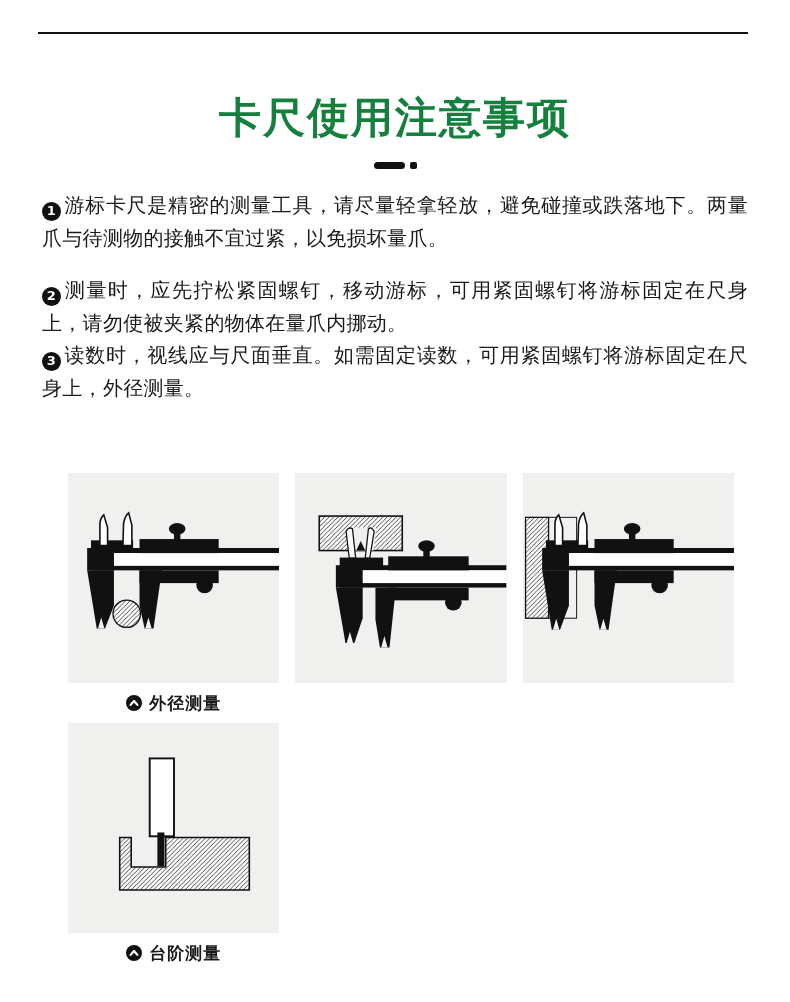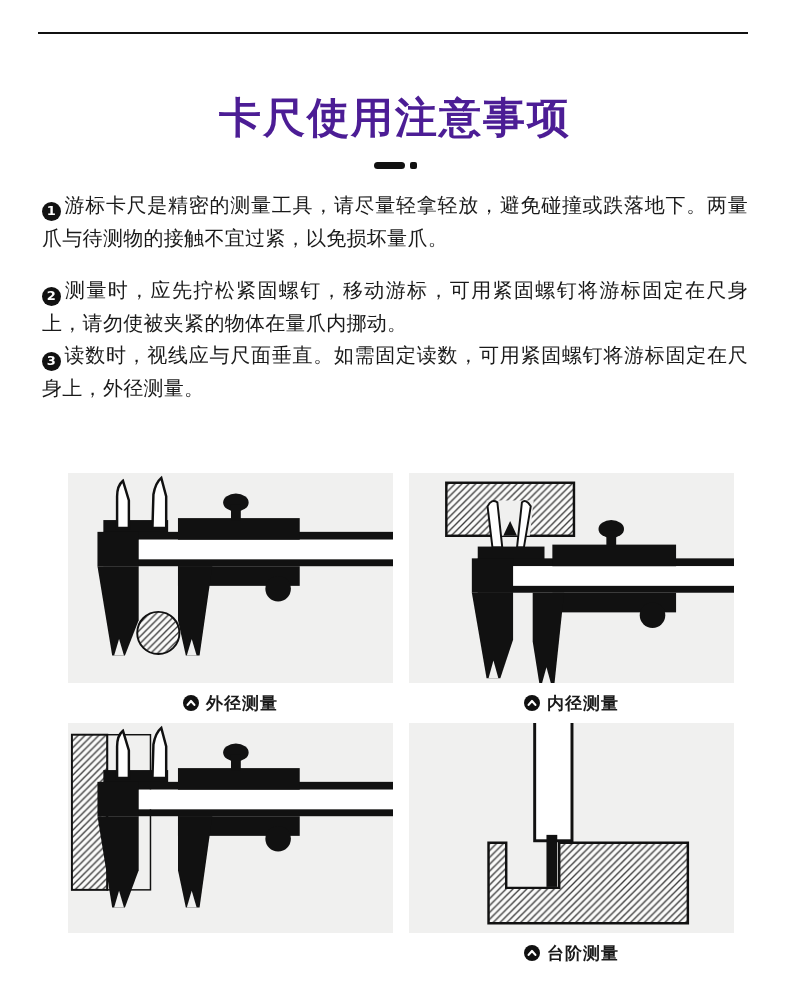--- a/index.html
+++ b/index.html
@@ -5,36 +5,36 @@
   html,body{margin:0;padding:0;}
   body{
     width:790px;height:1002px;background:#ffffff;overflow:hidden;
     font-family:"DejaVu Sans","Liberation Sans",sans-serif;
     color:#1a1a1a;
   }
   .page{width:790px;height:1002px;position:relative;}
   .top-rule{margin:32px 42px 0 38px;border-top:2px solid #111;}
   .title{
     margin:56px 0 0;text-align:center;
-    font-size:42px;line-height:56px;font-weight:700;color:#4c1d95;
+    font-size:42px;line-height:56px;font-weight:700;color:#15803d;
     letter-spacing:2px;
   }
   .divider{margin-top:16px;display:flex;align-items:center;justify-content:center;gap:5px;}
   .divider .bar{width:31px;height:7px;border-radius:3.5px;background:#111;}
   .divider .dot{width:7px;height:7px;border-radius:2px;background:#111;}
   .notes{margin:12px 42px 0 42px;}
   .note{font-size:20px;line-height:32.5px;letter-spacing:0.3px;text-align:justify;}
   .num-badge{
     display:inline-flex;width:19px;height:19px;border-radius:50%;
     background:#111;color:#fff;font-size:13px;font-weight:700;
     align-items:center;justify-content:center;vertical-align:-3px;margin-right:3px;
   }
   .figures{
     margin:69px 56px 0 68px;
-    display:grid;grid-template-columns:1fr 1fr;column-gap:16px;
+    display:grid;grid-template-columns:1fr 1fr 1fr;column-gap:16px;
   }
   .figure{display:flex;flex-direction:column;}
   .panel{height:210px;background:#f0f0ef;overflow:hidden;}
   .panel svg{display:block;width:100%;height:100%;}
   .caption{
     height:40px;display:flex;align-items:center;justify-content:center;gap:7px;
     font-size:17px;font-weight:600;color:#1a1a1a;letter-spacing:1px;
   }
   .caption svg{display:block;}
 </style>
@@ -121,27 +121,20 @@
             <rect x="201" y="57" width="10" height="16" fill="#111"></rect>
             <rect x="146" y="120" width="126" height="20" fill="#111"></rect>
             <circle cx="248" cy="143" r="13" fill="#111"></circle>
             <polygon points="64,120 106,120 106,168 93,207 79,207" fill="#111"></polygon>
             <polygon points="126,120 158,120 148,214 133,214 126,170" fill="#111"></polygon>
             <polygon points="81,207 91,207 86,189" fill="#f0f0ef"></polygon>
             <polygon points="135,214 145,214 140,196" fill="#f0f0ef"></polygon>
           </g>
         </svg>
       </div>
-      <div class="caption">
-        <svg viewBox="0 0 16 16" width="16" height="16">
-          <circle cx="8" cy="8" r="8" fill="#111"></circle>
-          <path d="M4.6,9.9 L8,6 L11.4,9.9" fill="none" stroke="#fff" stroke-width="2.2" stroke-linecap="round" stroke-linejoin="round"></path>
-        </svg>
-        <span>内径测量</span>
-      </div>
     </div>
 
     <div class="figure">
       <div class="panel">
         <svg viewBox="0 0 331 210" preserveAspectRatio="xMidYMid meet">
           <rect x="4" y="10" width="36" height="158" fill="url(#hatch)" stroke="#111" stroke-width="2"></rect>
           <rect x="40" y="10" width="44" height="158" fill="none" stroke="#111" stroke-width="1.5"></rect>
           <g>
             <rect x="36" y="46" width="66" height="16" fill="#111"></rect>
             <rect x="36" y="58" width="295" height="8" fill="#111"></rect>

